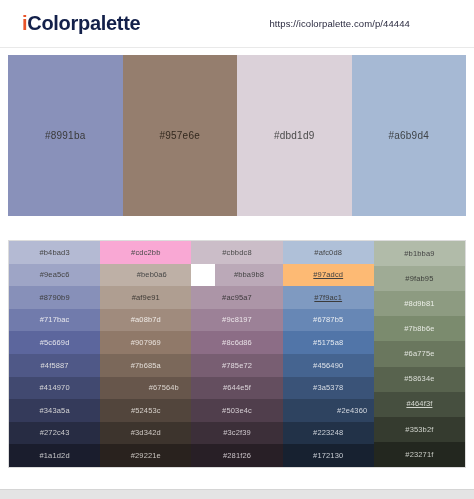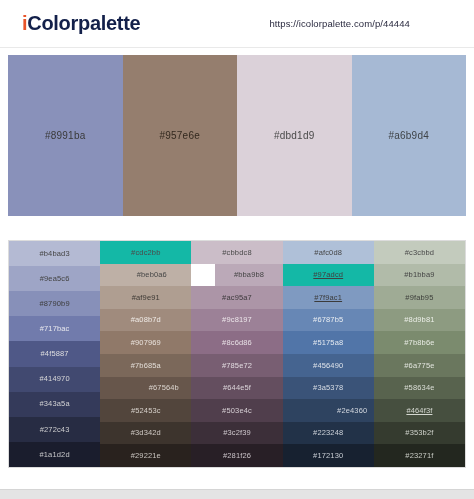--- a/index.html
+++ b/index.html
@@ -151,28 +151,29 @@
 
   <div class="strip-gap"></div>
 
   <div class="grid-wrap">
     <div class="grid" id="shade-grid">
         <div class="grid-col">
           <div class="grid-cell" style="background: rgb(180, 186, 211); color: rgb(69, 69, 69);">#b4bad3</div>
           <div class="grid-cell" style="background: rgb(158, 165, 198); color: rgb(67, 67, 67);">#9ea5c6</div>
           <div class="grid-cell" style="background: rgb(135, 144, 185); color: rgb(61, 61, 61);">#8790b9</div>
           <div class="grid-cell" style="background: rgb(113, 123, 172); color: rgb(232, 232, 238);">#717bac</div>
+          <div class="grid-cell" style="background: rgb(92, 102, 157); color: rgb(228, 228, 236);">#5c669d</div>
           <div class="grid-cell" style="background: rgb(79, 88, 135); color: rgb(222, 222, 223);">#4f5887</div>
           <div class="grid-cell" style="background: rgb(65, 73, 112); color: rgb(216, 216, 217);">#414970</div>
           <div class="grid-cell" style="background: rgb(52, 58, 90); color: rgb(210, 210, 212);">#343a5a</div>
           <div class="grid-cell" style="background: rgb(39, 44, 67); color: rgb(205, 205, 207);">#272c43</div>
           <div class="grid-cell" style="background: rgb(26, 29, 45); color: rgb(200, 200, 202);">#1a1d2d</div>
         </div>
         <div class="grid-col">
-          <div class="grid-cell" style="background: #14b8a6; color: rgb(75, 75, 75);">#cdc2bb</div>
+          <div class="grid-cell" style="background: #f9a8d4; color: rgb(75, 75, 75);">#cdc2bb</div>
           <div class="grid-cell" style="background: rgb(190, 176, 166); color: rgb(71, 71, 71); padding-left: 12px;">#beb0a6</div>
           <div class="grid-cell" style="background: rgb(175, 158, 145); color: rgb(63, 58, 53);">#af9e91</div>
           <div class="grid-cell" style="background: rgb(160, 139, 125); color: rgb(239, 234, 230);">#a08b7d</div>
           <div class="grid-cell" style="background: rgb(144, 121, 105); color: rgb(233, 226, 220);">#907969</div>
           <div class="grid-cell" style="background: rgb(123, 104, 90); color: rgb(226, 220, 214);">#7b685a</div>
           <div class="grid-cell" style="background: rgb(103, 86, 75); color: rgb(220, 214, 208); padding-left: 36px;">#67564b</div>
           <div class="grid-cell" style="background: rgb(82, 69, 60); color: rgb(214, 208, 202);">#52453c</div>
           <div class="grid-cell" style="background: rgb(61, 52, 45); color: rgb(207, 201, 196);">#3d342d</div>
           <div class="grid-cell" style="background: rgb(41, 34, 30); color: rgb(201, 196, 191);">#29221e</div>
         </div>
@@ -183,32 +184,31 @@
           <div class="grid-cell" style="background: rgb(156, 129, 151); color: rgb(236, 230, 234);">#9c8197</div>
           <div class="grid-cell" style="background: rgb(140, 109, 134); color: rgb(231, 224, 229);">#8c6d86</div>
           <div class="grid-cell" style="background: rgb(120, 94, 114); color: rgb(225, 218, 223);">#785e72</div>
           <div class="grid-cell" style="background: rgb(100, 78, 95); color: rgb(219, 212, 217);">#644e5f</div>
           <div class="grid-cell" style="background: rgb(80, 62, 76); color: rgb(213, 206, 211);">#503e4c</div>
           <div class="grid-cell" style="background: rgb(60, 47, 57); color: rgb(207, 200, 205);">#3c2f39</div>
           <div class="grid-cell" style="background: rgb(40, 31, 38); color: rgb(201, 194, 199);">#281f26</div>
         </div>
         <div class="grid-col">
           <div class="grid-cell" style="background: rgb(175, 192, 216); color: rgb(70, 70, 70);">#afc0d8</div>
-          <div class="grid-cell" style="background: #14b8a6; color: rgb(65, 65, 65); text-decoration: underline;">#97adcd</div>
+          <div class="grid-cell" style="background: #fdba74; color: rgb(65, 65, 65); text-decoration: underline;">#97adcd</div>
           <div class="grid-cell" style="background: rgb(127, 154, 193); color: rgb(59, 59, 59); text-decoration: underline;">#7f9ac1</div>
           <div class="grid-cell" style="background: rgb(103, 135, 181); color: rgb(233, 237, 242);">#6787b5</div>
           <div class="grid-cell" style="background: rgb(81, 117, 168); color: rgb(228, 233, 240);">#5175a8</div>
           <div class="grid-cell" style="background: rgb(69, 100, 144); color: rgb(222, 227, 234);">#456490</div>
           <div class="grid-cell" style="background: rgb(58, 83, 120); color: rgb(216, 221, 228);">#3a5378</div>
           <div class="grid-cell" style="background: rgb(46, 67, 96); color: rgb(210, 215, 222); padding-left: 48px;">#2e4360</div>
           <div class="grid-cell" style="background: rgb(34, 50, 72); color: rgb(204, 209, 216);">#223248</div>
           <div class="grid-cell" style="background: rgb(23, 33, 48); color: rgb(199, 204, 211);">#172130</div>
         </div>
         <div class="grid-col">
-          <div class="grid-cell" style="background: rgb(195, 203, 189); color: rgb(74, 74, 74);">#c3cbbd</div>
           <div class="grid-cell" style="background: rgb(177, 187, 169); color: rgb(69, 69, 69);">#b1bba9</div>
           <div class="grid-cell" style="background: rgb(159, 171, 149); color: rgb(61, 63, 59);">#9fab95</div>
           <div class="grid-cell" style="background: rgb(141, 155, 129); color: rgb(236, 239, 232);">#8d9b81</div>
           <div class="grid-cell" style="background: rgb(123, 139, 110); color: rgb(231, 234, 227);">#7b8b6e</div>
           <div class="grid-cell" style="background: rgb(106, 119, 94); color: rgb(225, 228, 221);">#6a775e</div>
           <div class="grid-cell" style="background: rgb(88, 99, 78); color: rgb(219, 222, 215);">#58634e</div>
           <div class="grid-cell" style="background: rgb(70, 79, 63); color: rgb(213, 216, 209); text-decoration: underline;">#464f3f</div>
           <div class="grid-cell" style="background: rgb(53, 59, 47); color: rgb(207, 210, 203);">#353b2f</div>
           <div class="grid-cell" style="background: rgb(35, 39, 31); color: rgb(201, 204, 197);">#23271f</div>
         </div>

